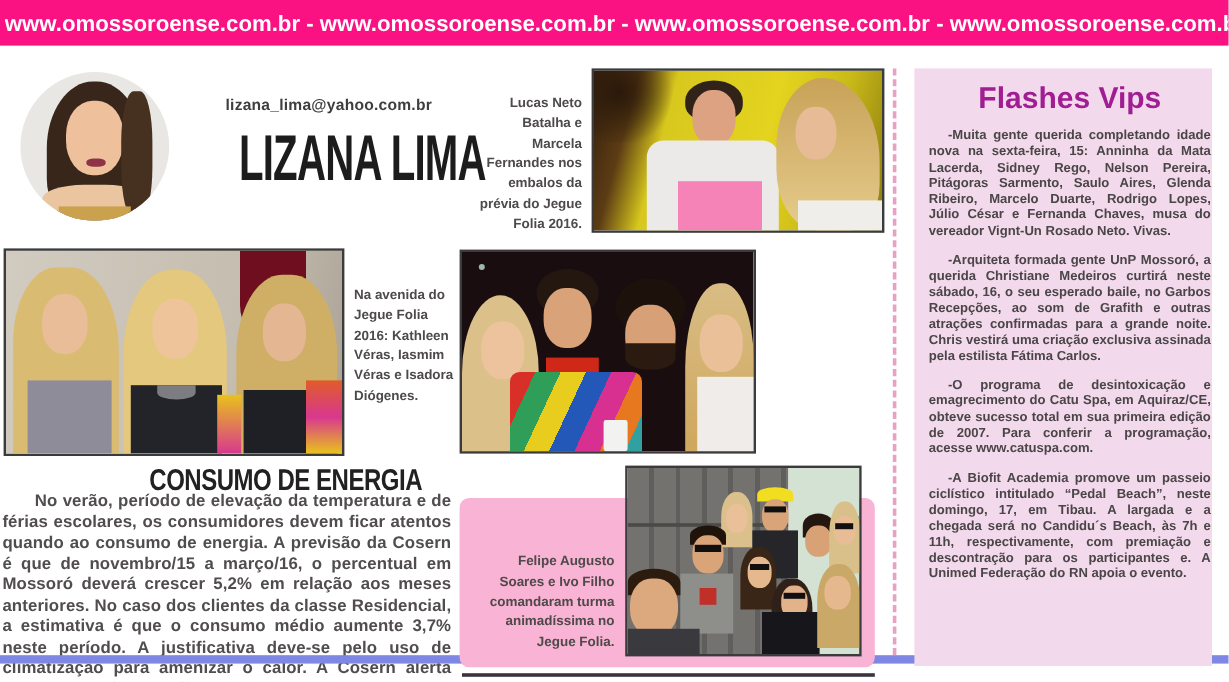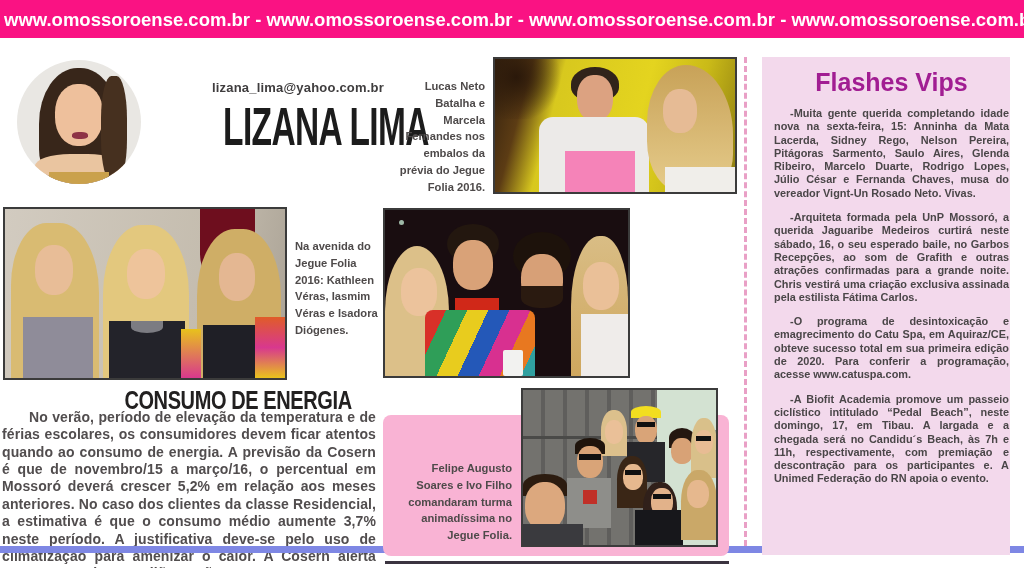--- a/index.html
+++ b/index.html
@@ -8,23 +8,23 @@
   .shape{position:absolute;}
 
   
   .topbar{position:absolute;left:0;top:0;width:1024px;height:38px;background:#fa1283;}
   .topbar-text{position:absolute;left:4px;top:0;width:1020px;height:38px;line-height:40px;
         color:#ffffff;font-weight:bold;font-size:18.5px;white-space:nowrap;overflow:hidden;}
 
   
   .avatar{position:absolute;left:17px;top:60px;width:124px;height:124px;border-radius:50%;
         overflow:hidden;background:#e9e7e3;}
-  .hdr-text{position:absolute;left:160px;top:80px;width:224px;}
+  .hdr-text{position:absolute;left:136px;top:80px;width:224px;}
   .email{display:block;text-align:right;font-size:13px;font-weight:bold;color:#3f3d3e;letter-spacing:0.2px;}
-  .big-title{display:block;text-align:center;white-space:nowrap;}
+  .big-title{display:block;margin-top:6px;text-align:center;white-space:nowrap;}
   .big-title span{display:inline-block;font-size:54px;font-weight:bold;color:#1c1c1c;
         letter-spacing:-1px;transform:scaleX(0.62);transform-origin:center;}
 
   
   .ph{position:absolute;border:2px solid #3b3b3b;overflow:hidden;box-sizing:border-box;}
 
   
   .cap{position:absolute;font-size:11.2px;font-weight:bold;color:#4e4a4a;line-height:1.5;}
 
   
@@ -162,21 +162,21 @@
     <div class="shape" style="left:0;top:84px;width:44px;height:22px;background:#2c1c10;border-radius:50% 50% 0 0;"></div>
     <div class="shape" style="left:2px;top:92px;width:40px;height:48px;border-radius:45%;background:#dca87e;"></div>
     <div class="shape" style="left:0;top:134px;width:60px;height:21px;background:#3a3a3e;"></div>
   </div>
 
   <div class="dashline"></div>
 
   <div class="flashes">
     <div class="flashes-title">Flashes Vips</div>
     <p>-Muita gente querida completando idade nova na sexta-feira, 15: Anninha da Mata Lacerda, Sidney Rego, Nelson Pereira, Pitágoras Sarmento, Saulo Aires, Glenda Ribeiro, Marcelo Duarte, Rodrigo Lopes, Júlio César e Fernanda Chaves, musa do vereador Vignt-Un Rosado Neto. Vivas.</p>
-    <p>-Arquiteta formada pela UnP Mossoró, a querida Jaguaribe Medeiros curtirá neste sábado, 16, o seu esperado baile, no Garbos Recepções, ao som de Grafith e outras atrações confirmadas para a grande noite. Chris vestirá uma criação exclusiva assinada pela estilista Fátima Carlos.</p>
-    <p>-O programa de desintoxicação e emagrecimento do Catu Spa, em Aquiraz/CE, obteve sucesso total em sua primeira edição de 2020. Para conferir a programação, acesse www.catuspa.com.</p>
+    <p>-Arquiteta formada gente UnP Mossoró, a querida Christiane Medeiros curtirá neste sábado, 16, o seu esperado baile, no Garbos Recepções, ao som de Grafith e outras atrações confirmadas para a grande noite. Chris vestirá uma criação exclusiva assinada pela estilista Fátima Carlos.</p>
+    <p>-O programa de desintoxicação e emagrecimento do Catu Spa, em Aquiraz/CE, obteve sucesso total em sua primeira edição de 2007. Para conferir a programação, acesse www.catuspa.com.</p>
     <p>-A Biofit Academia promove um passeio ciclístico intitulado “Pedal Beach”, neste domingo, 17, em Tibau. A largada e a chegada será no Candidu´s Beach, às 7h e 11h, respectivamente, com premiação e descontração para os participantes e. A Unimed Federação do RN apoia o evento.</p>
   </div>
 
   <div class="bluebar"></div>
   <div class="darkline"></div>
 
 </div>
 
 </body></html>

